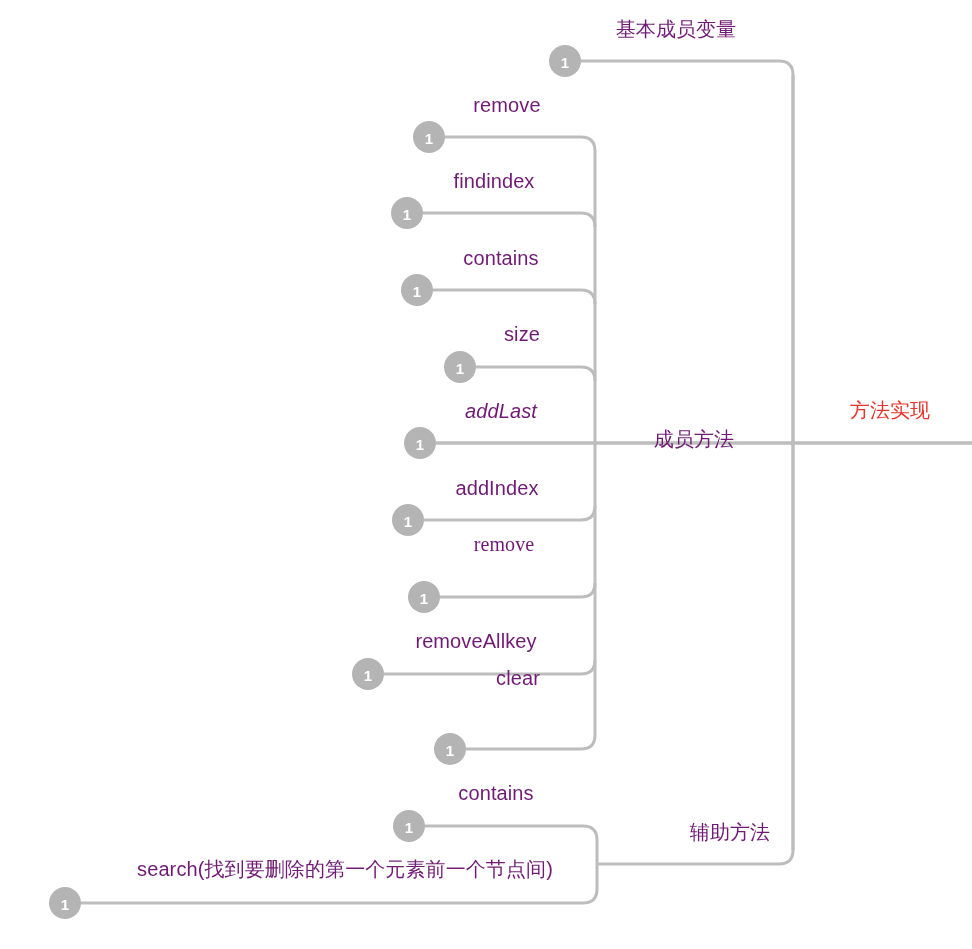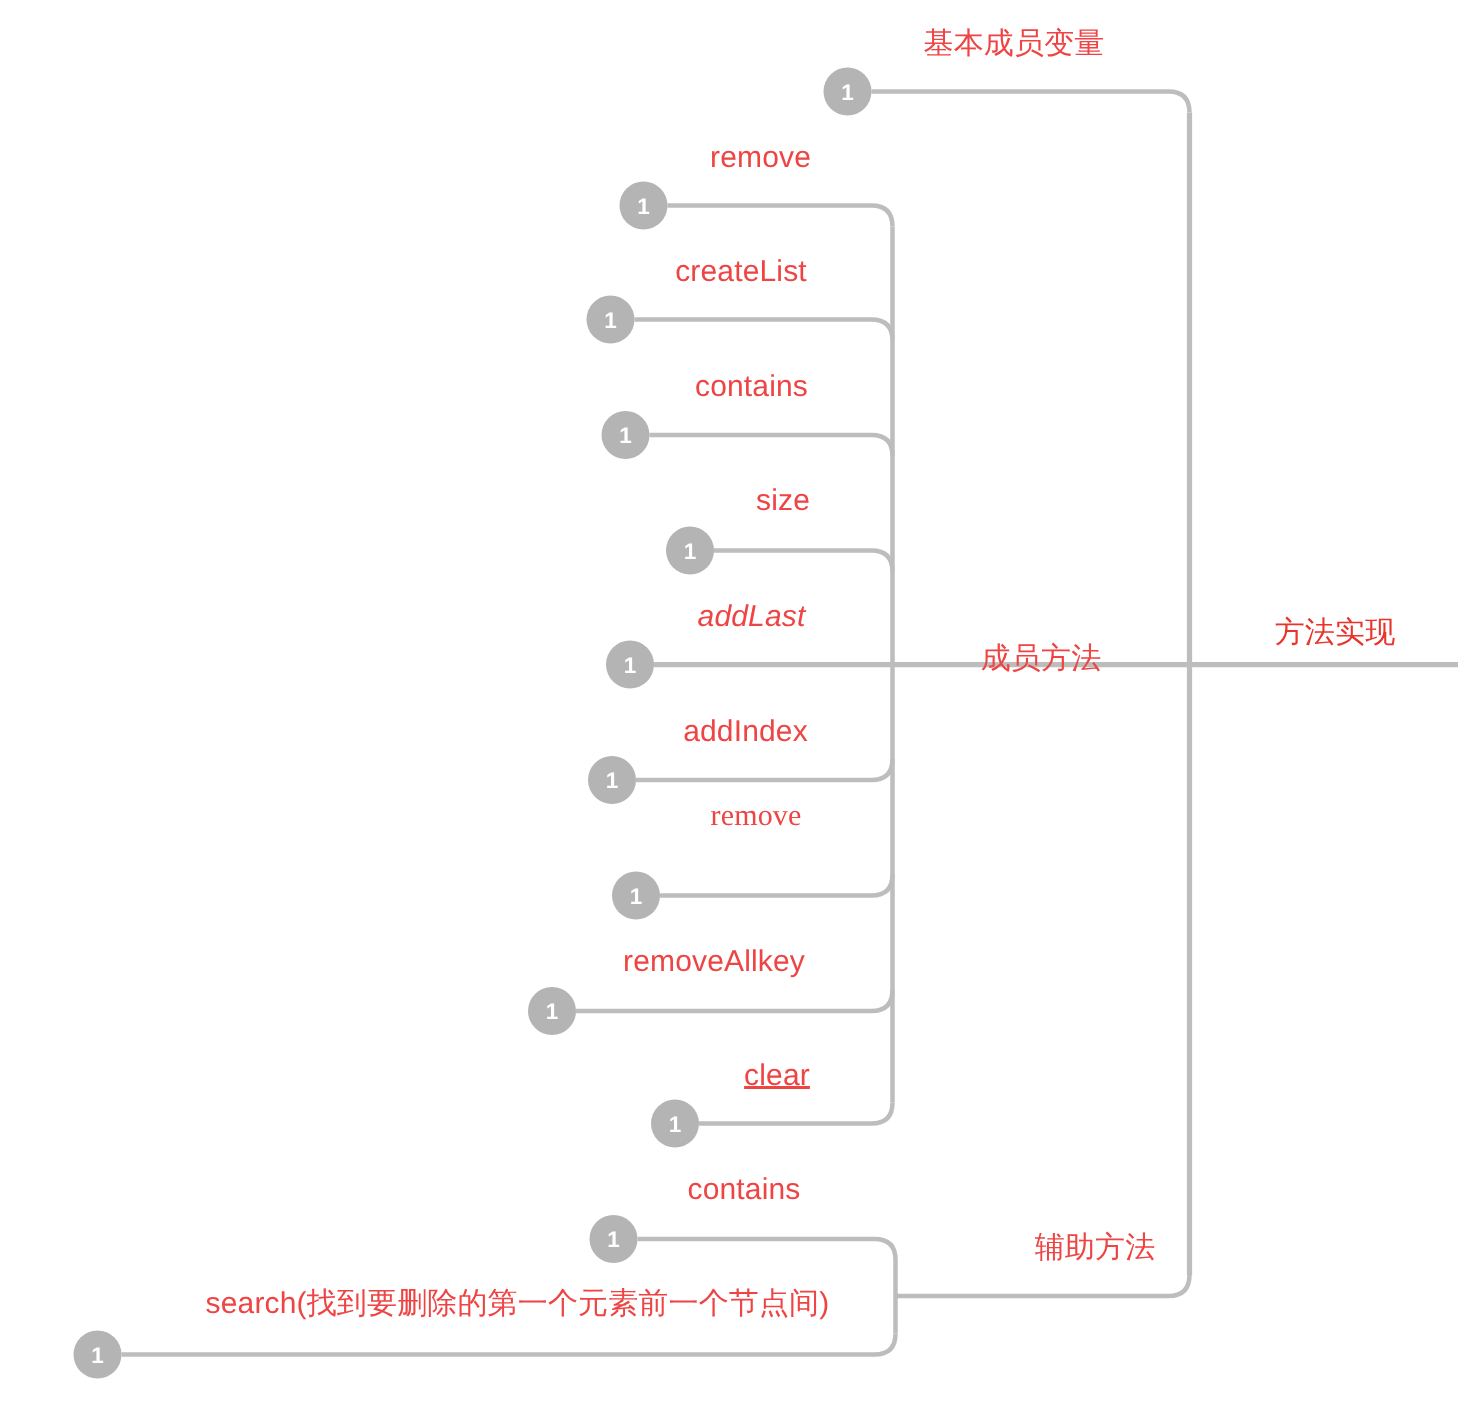--- a/index.html
+++ b/index.html
@@ -53,21 +53,21 @@
     font-weight: bold;
     text-anchor: middle;
     dominant-baseline: central;
     pointer-events: none;
   }
   .node-label {
     position: absolute;
     white-space: nowrap;
     font-family: "Liberation Sans", "DejaVu Sans", sans-serif;
     font-size: 20px;
-    color: #ef4444;
+    color: #701a75;
     line-height: 1;
     transform: translate(-50%, -50%);
     letter-spacing: 0.1px;
   }
   .node-label.accent {
     color: #e8342a;
   }
 </style>
 </head>
 <body>
@@ -140,29 +140,29 @@
         </g>
         <g>
           <circle cx="565" cy="61" r="16" class="badge-circle"></circle>
           <text x="565" y="62" class="badge-text">1</text>
         </g>
       </g>
   </svg>
 
   <div id="label-layer">
       <div class="node-label" style="left: 507px; top: 105px;">remove</div>
-      <div class="node-label" style="left: 494px; top: 181px;">createList</div>
+      <div class="node-label" style="left: 494px; top: 181px;">findindex</div>
       <div class="node-label" style="left: 501px; top: 258px;">contains</div>
       <div class="node-label" style="left: 522px; top: 334px;">size</div>
       <div class="node-label" style="left: 501px; top: 411px; font-style: italic;">addLast</div>
       <div class="node-label" style="left: 497px; top: 488px; text-align: center;">addIndex</div>
       <div class="node-label" style="left: 504px; top: 544px; font-family: Liberation Serif, serif;">remove</div>
       <div class="node-label" style="left: 476px; top: 641px;">removeAllkey</div>
-      <div class="node-label" style="left: 518px; top: 717px; text-decoration: underline;">clear</div>
+      <div class="node-label" style="left: 518px; top: 678px;">clear</div>
       <div class="node-label" style="left: 496px; top: 793px;">contains</div>
       <div class="node-label" style="left: 345px; top: 869px;">search(找到要删除的第一个元素前一个节点间)</div>
       <div class="node-label" style="left: 676px; top: 29px;">基本成员变量</div>
       <div class="node-label" style="left: 730px; top: 832px;">辅助方法</div>
       <div class="node-label" style="left: 694px; top: 410px; margin-top: 29px;">成员方法</div>
-      <div class="node-label accent" style="left: 890px; top: 410px; margin-top: 12px;">方法实现</div>
+      <div class="node-label accent" style="left: 890px; top: 410px;">方法实现</div>
     </div>
 
 </div>
 
 </body></html>

